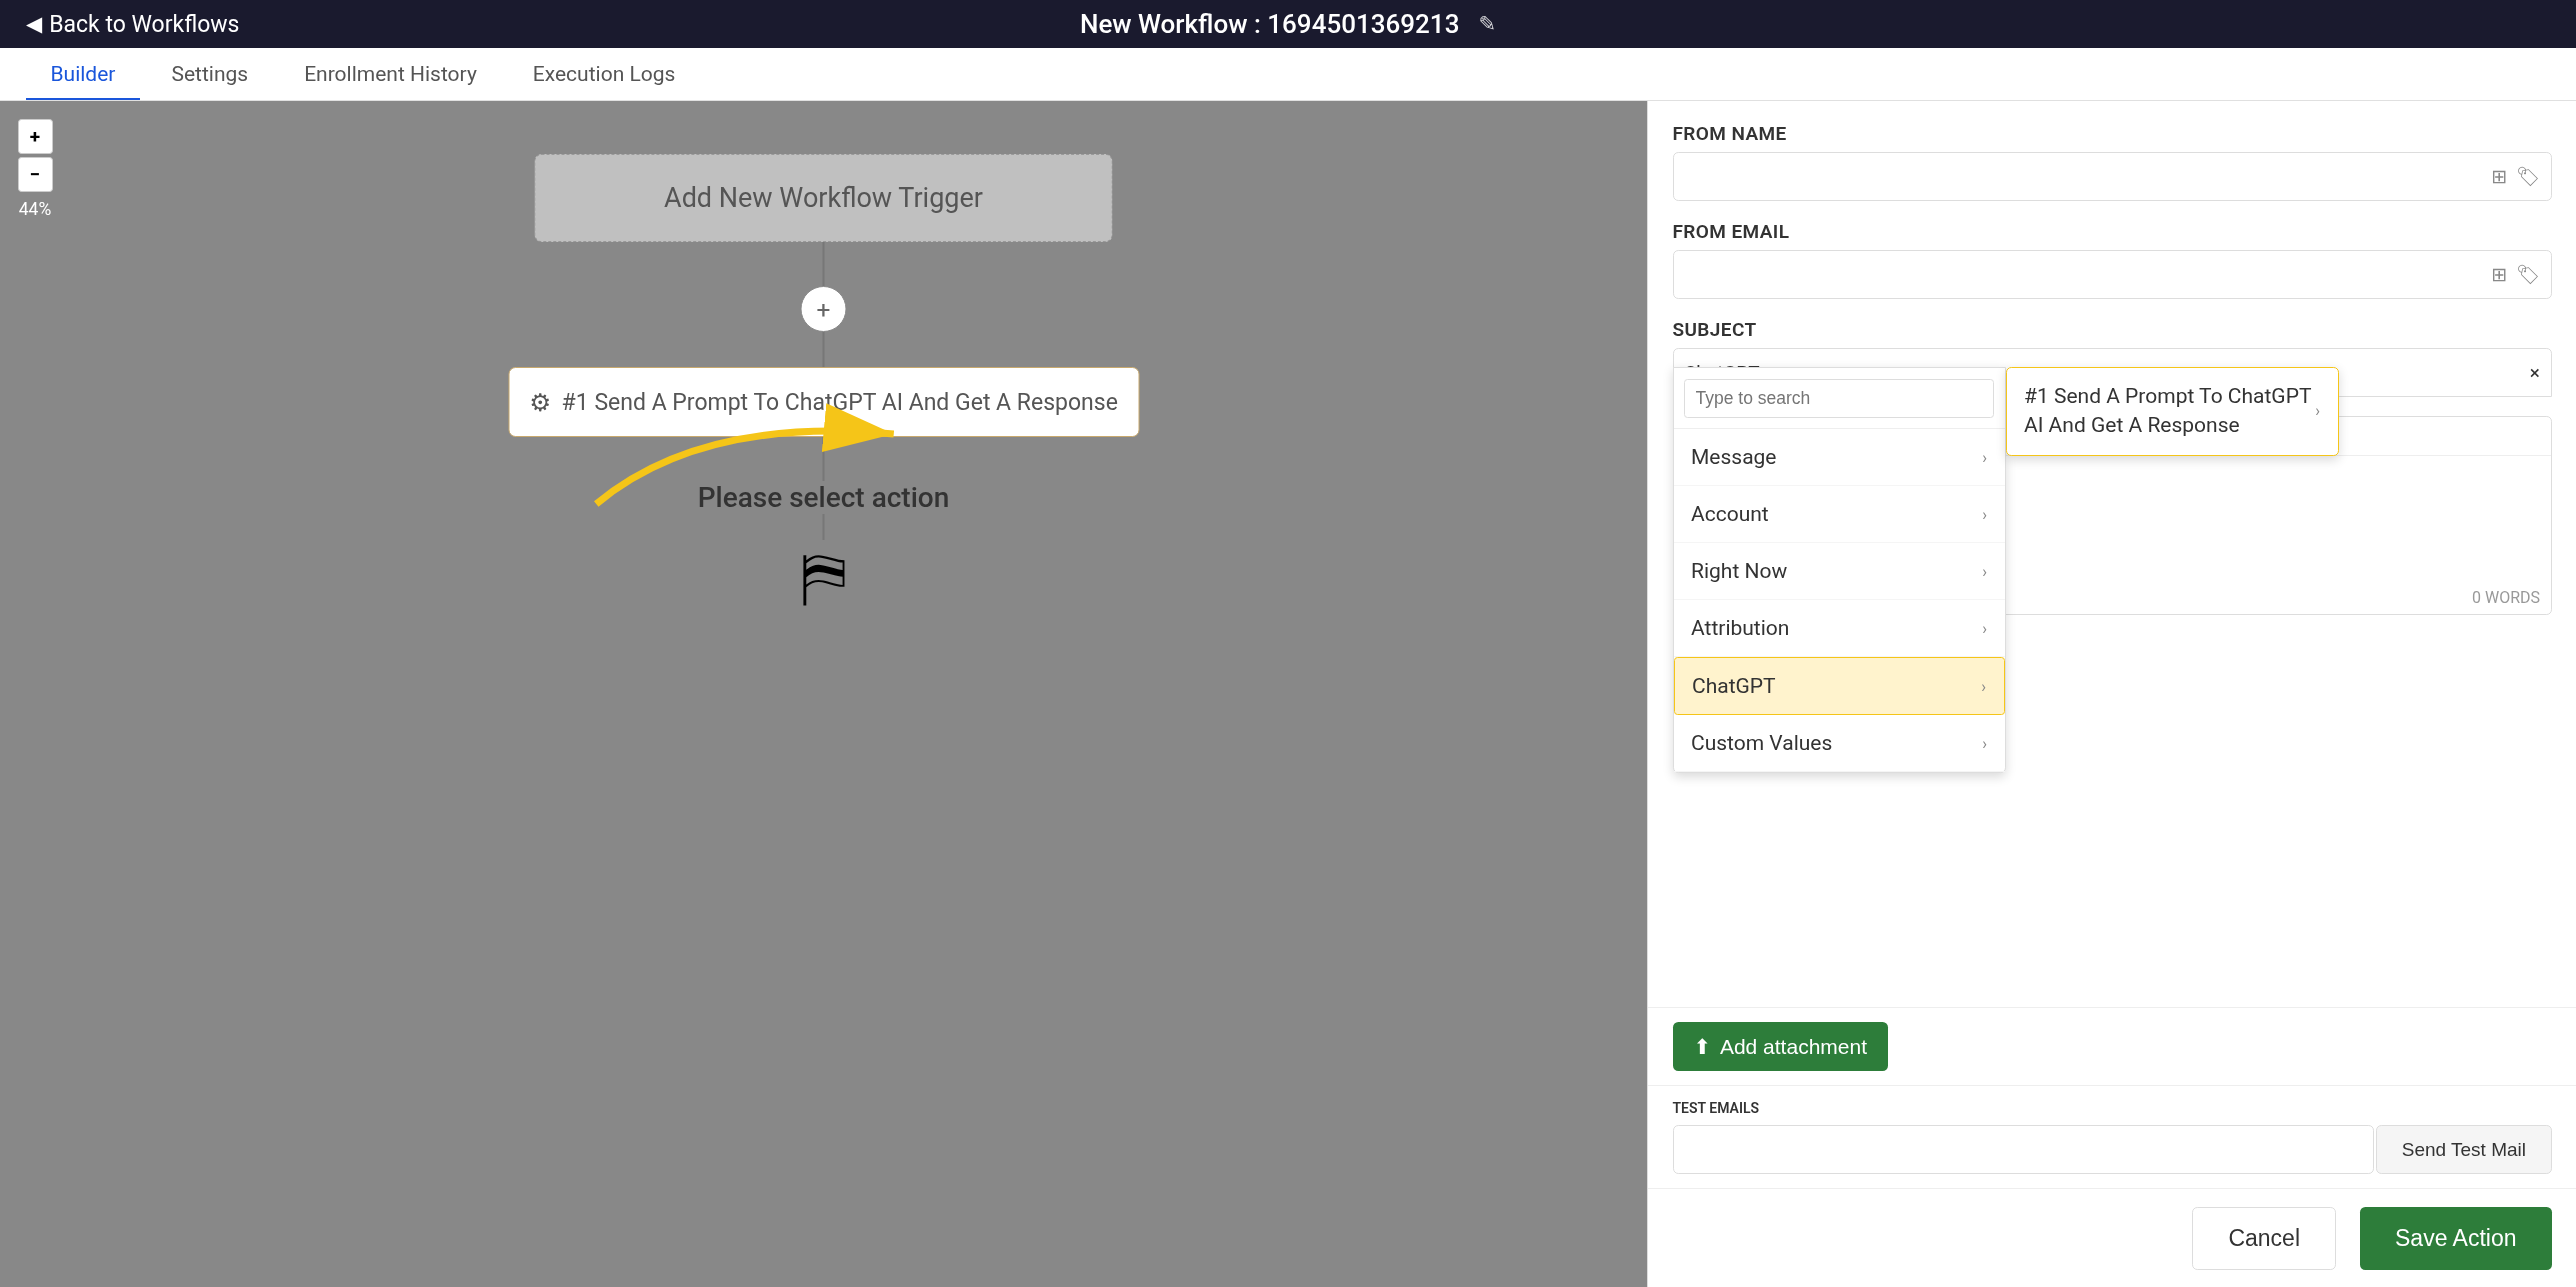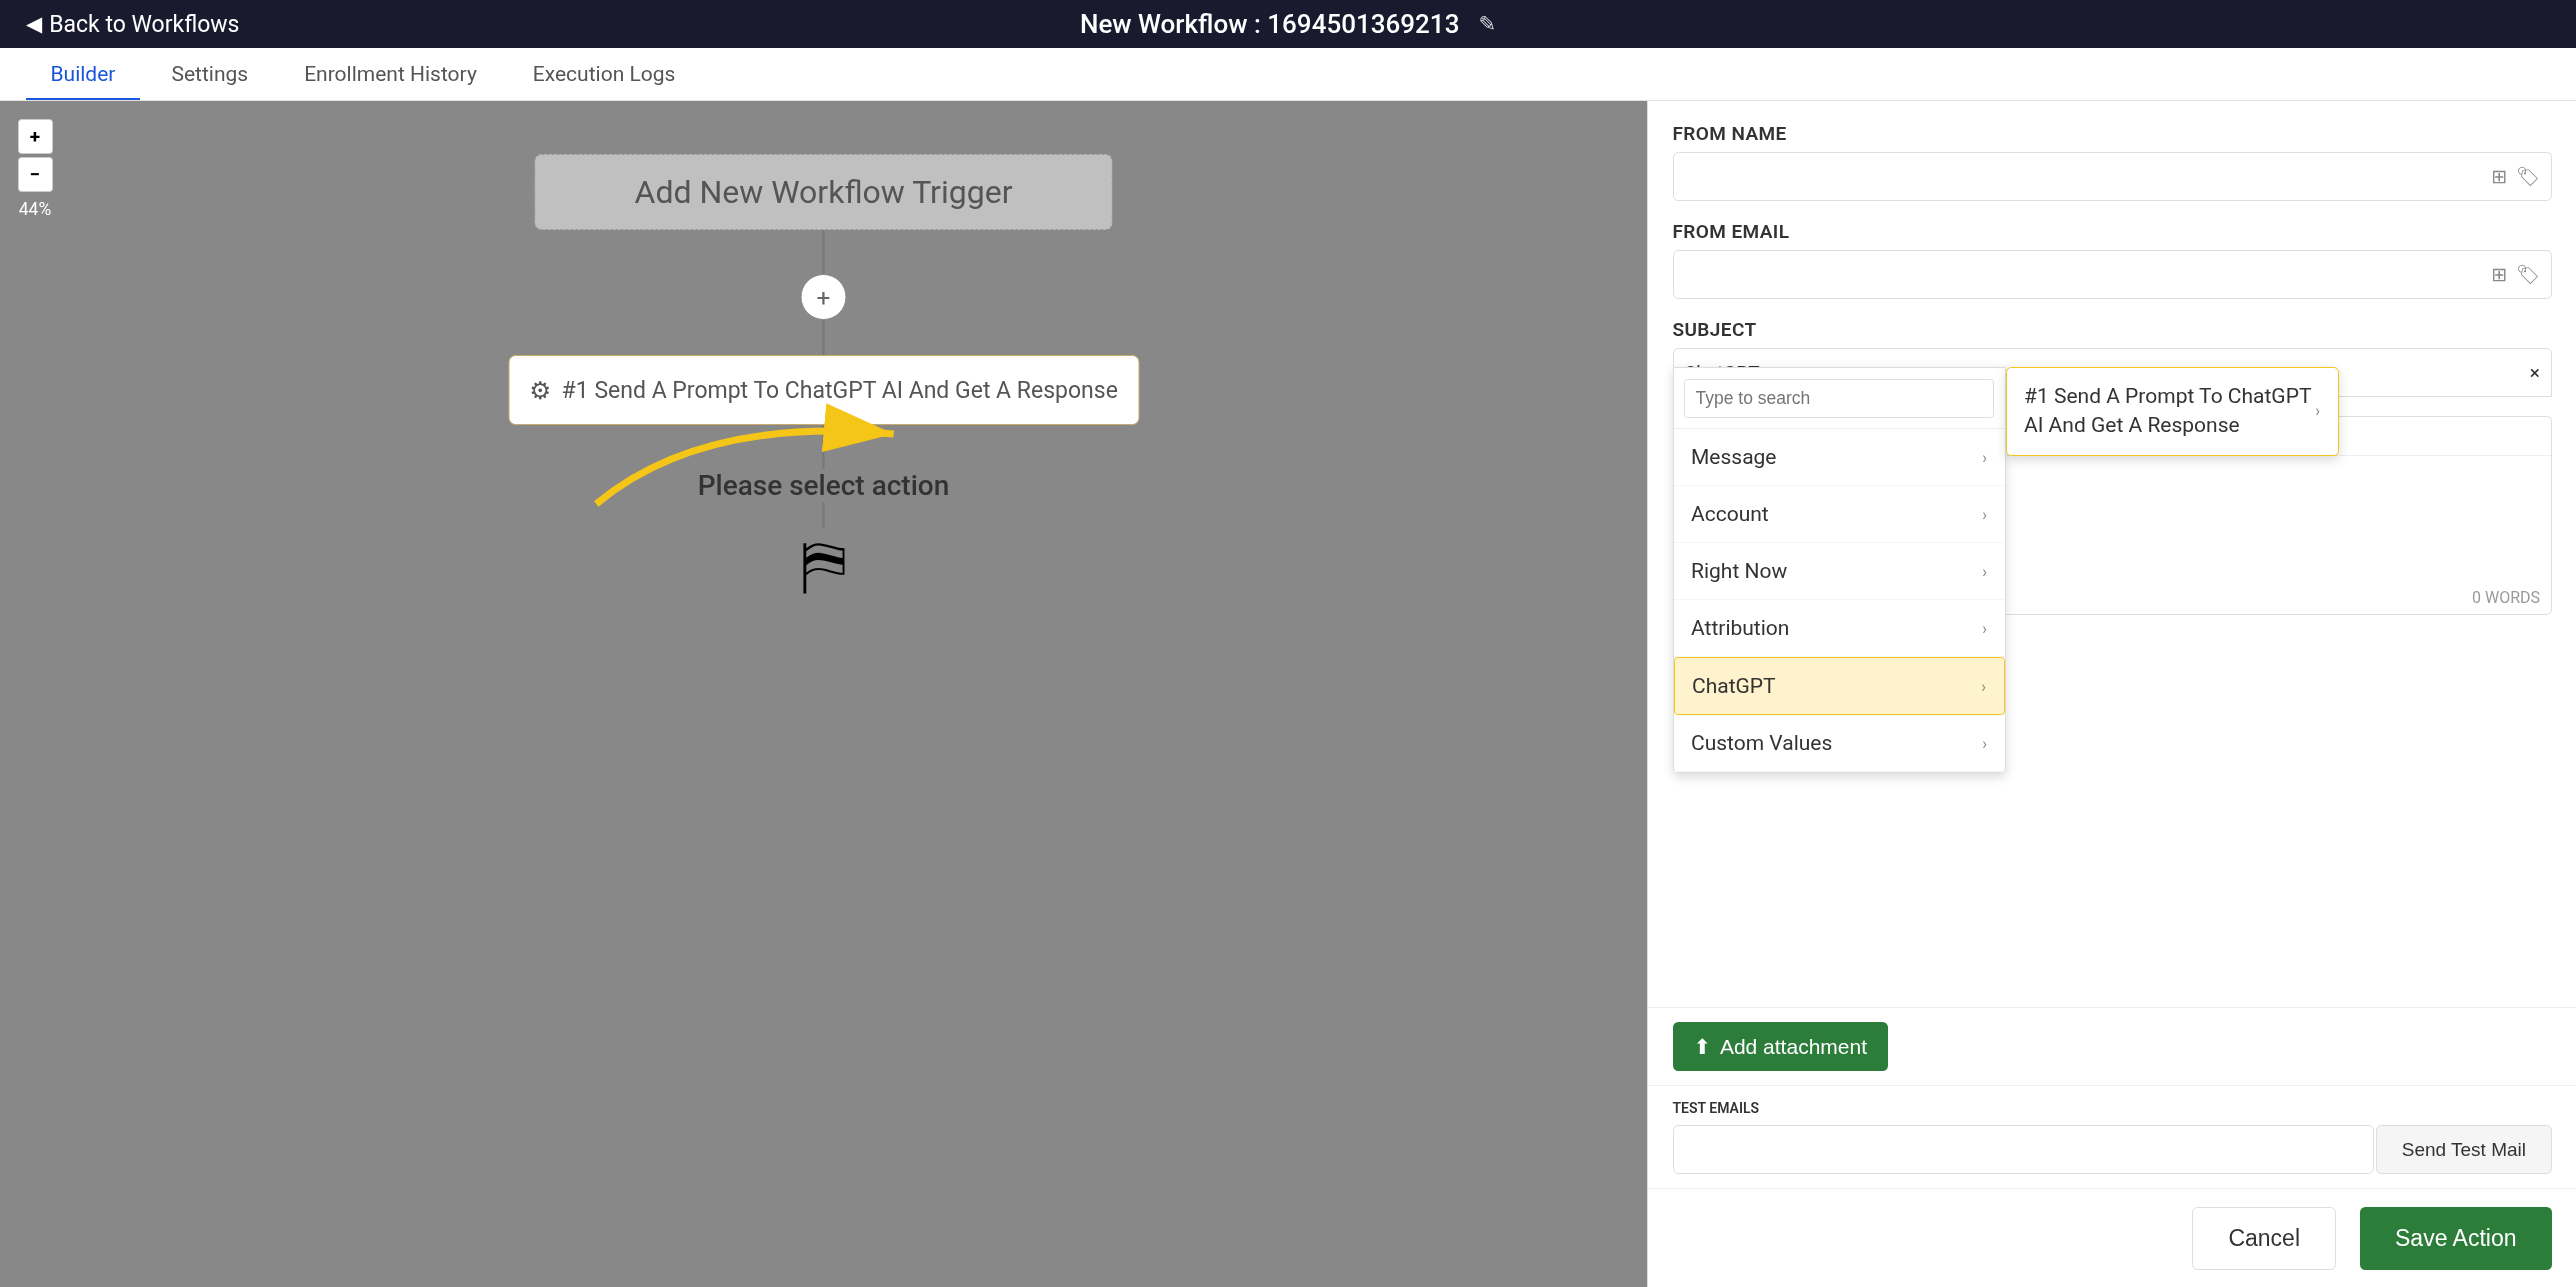--- a/index.html
+++ b/index.html
@@ -116,28 +116,28 @@
       top: 53px;
       left: 50%;
       transform: translateX(-50%);
       display: flex;
       flex-direction: column;
       align-items: center;
       gap: 0;
     }
     .trigger-box {
       width: 578px;
-      height: 76px;
+      height: 88px;
       background: #c0c0c0;
       border: 1.8px dashed #999;
       border-radius: 7px;
       display: flex;
       align-items: center;
       justify-content: center;
-      font-size: 32px;
+      font-size: 27px;
       color: #555;
       cursor: pointer;
     }
     .connector-line {
       width: 1.8px;
       height: 44px;
       background: #777;
     }
     .add-node-btn {
       width: 46px;

